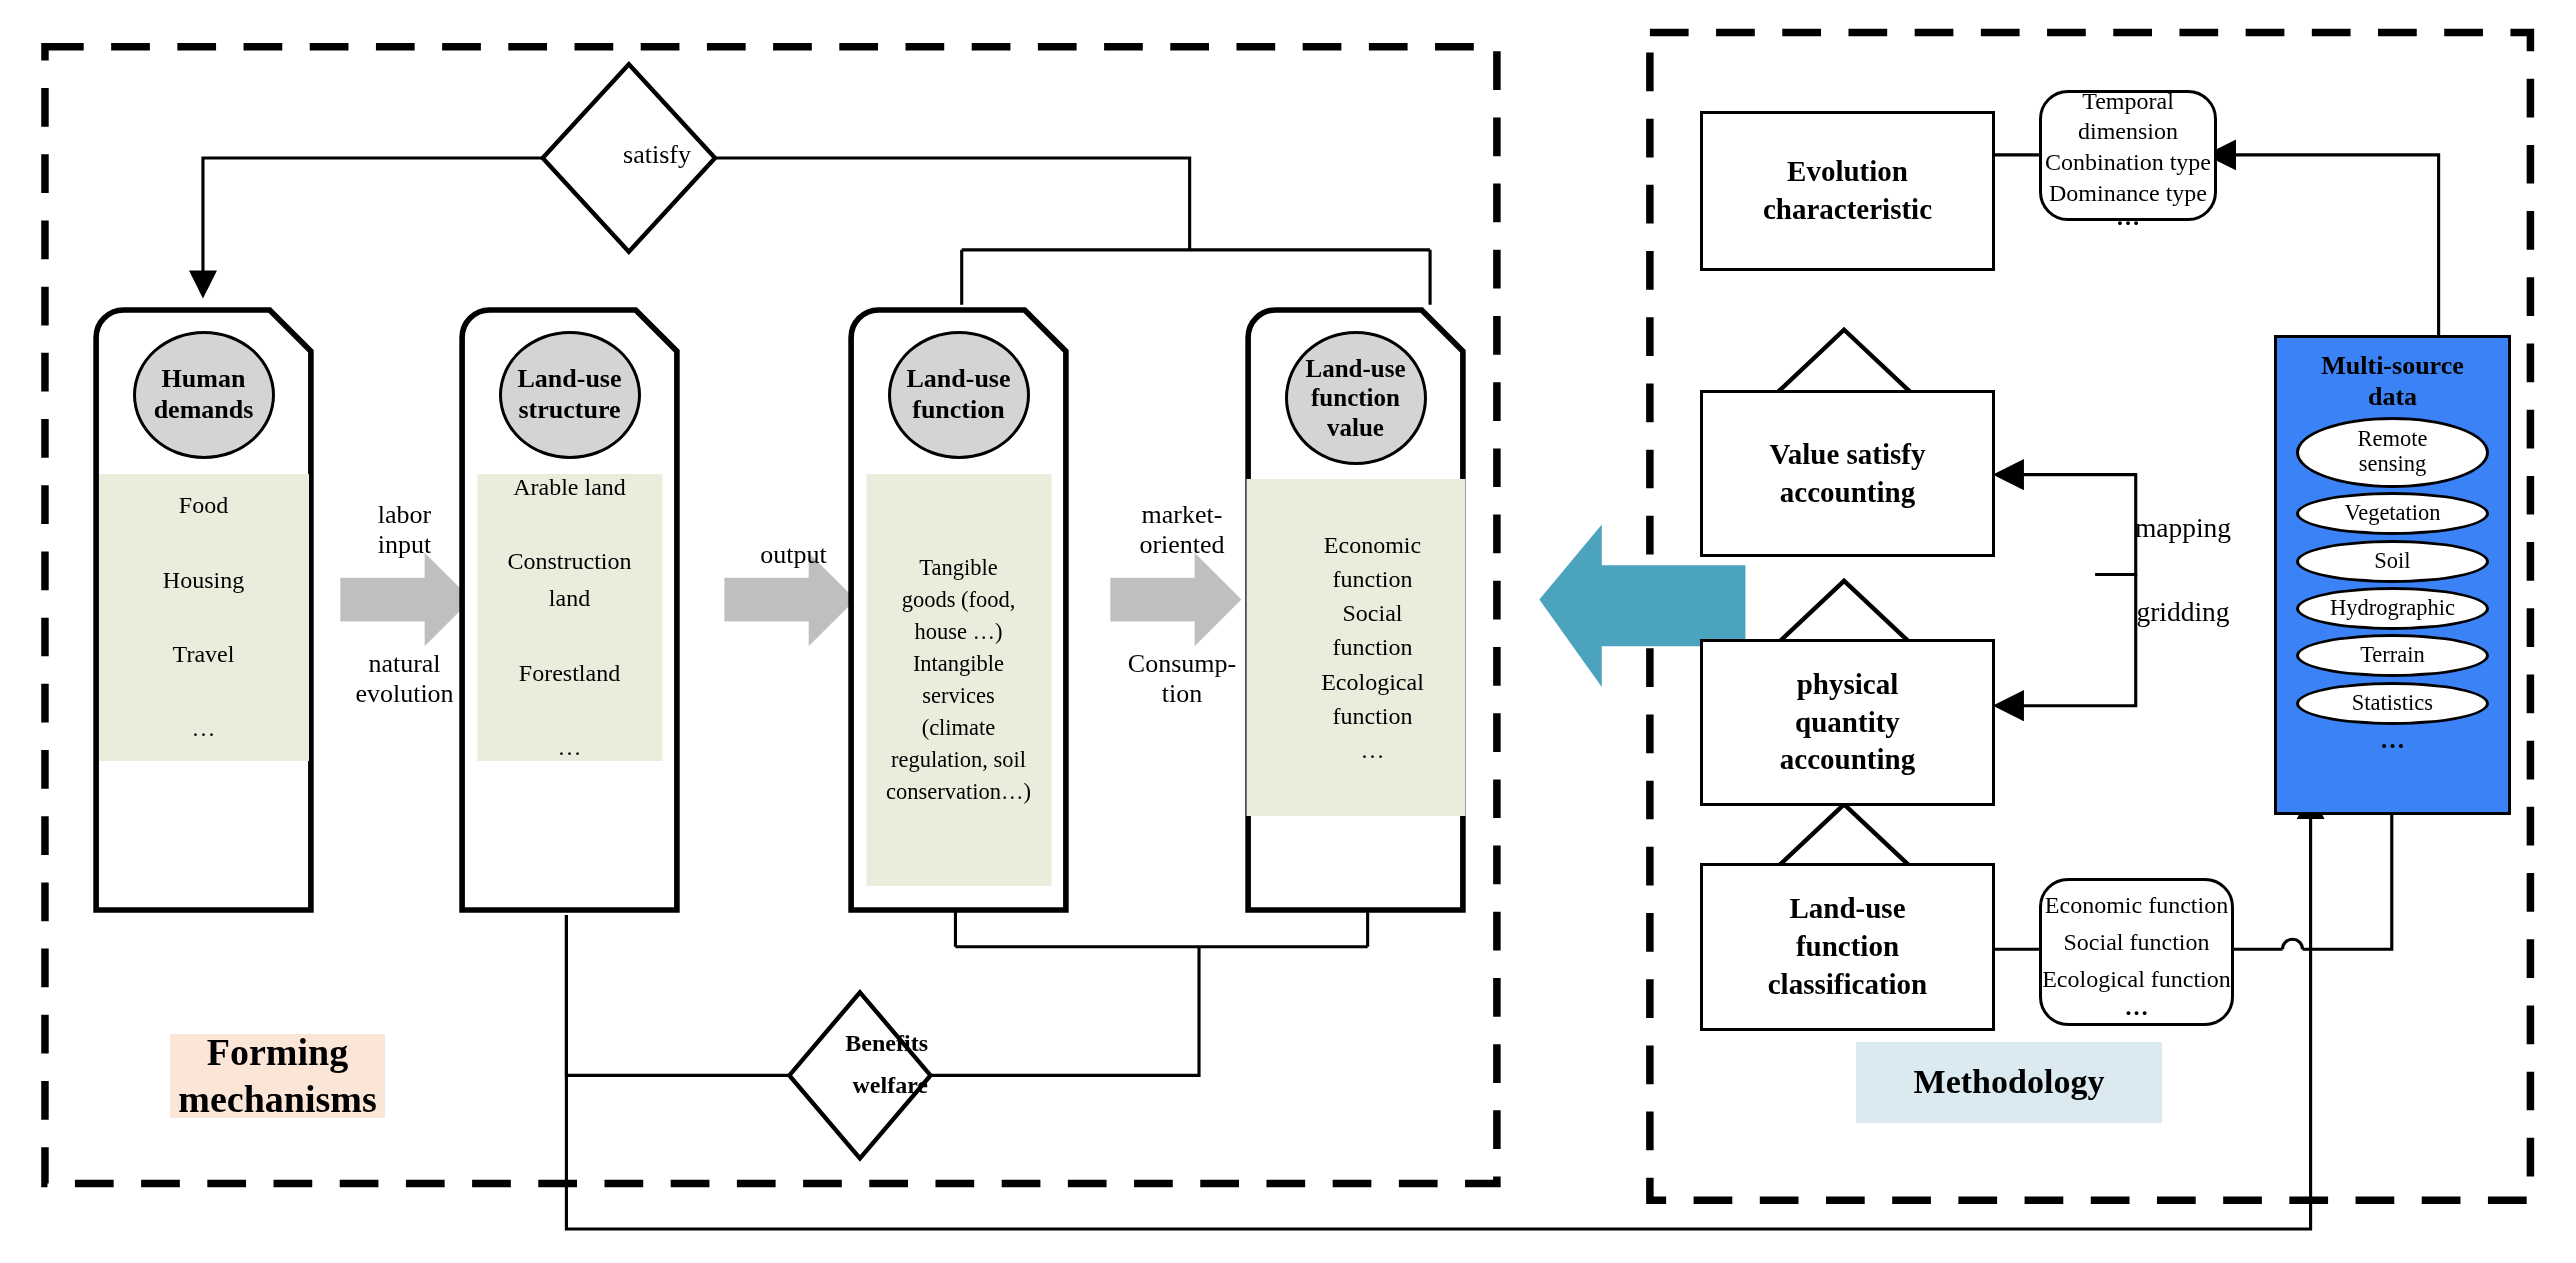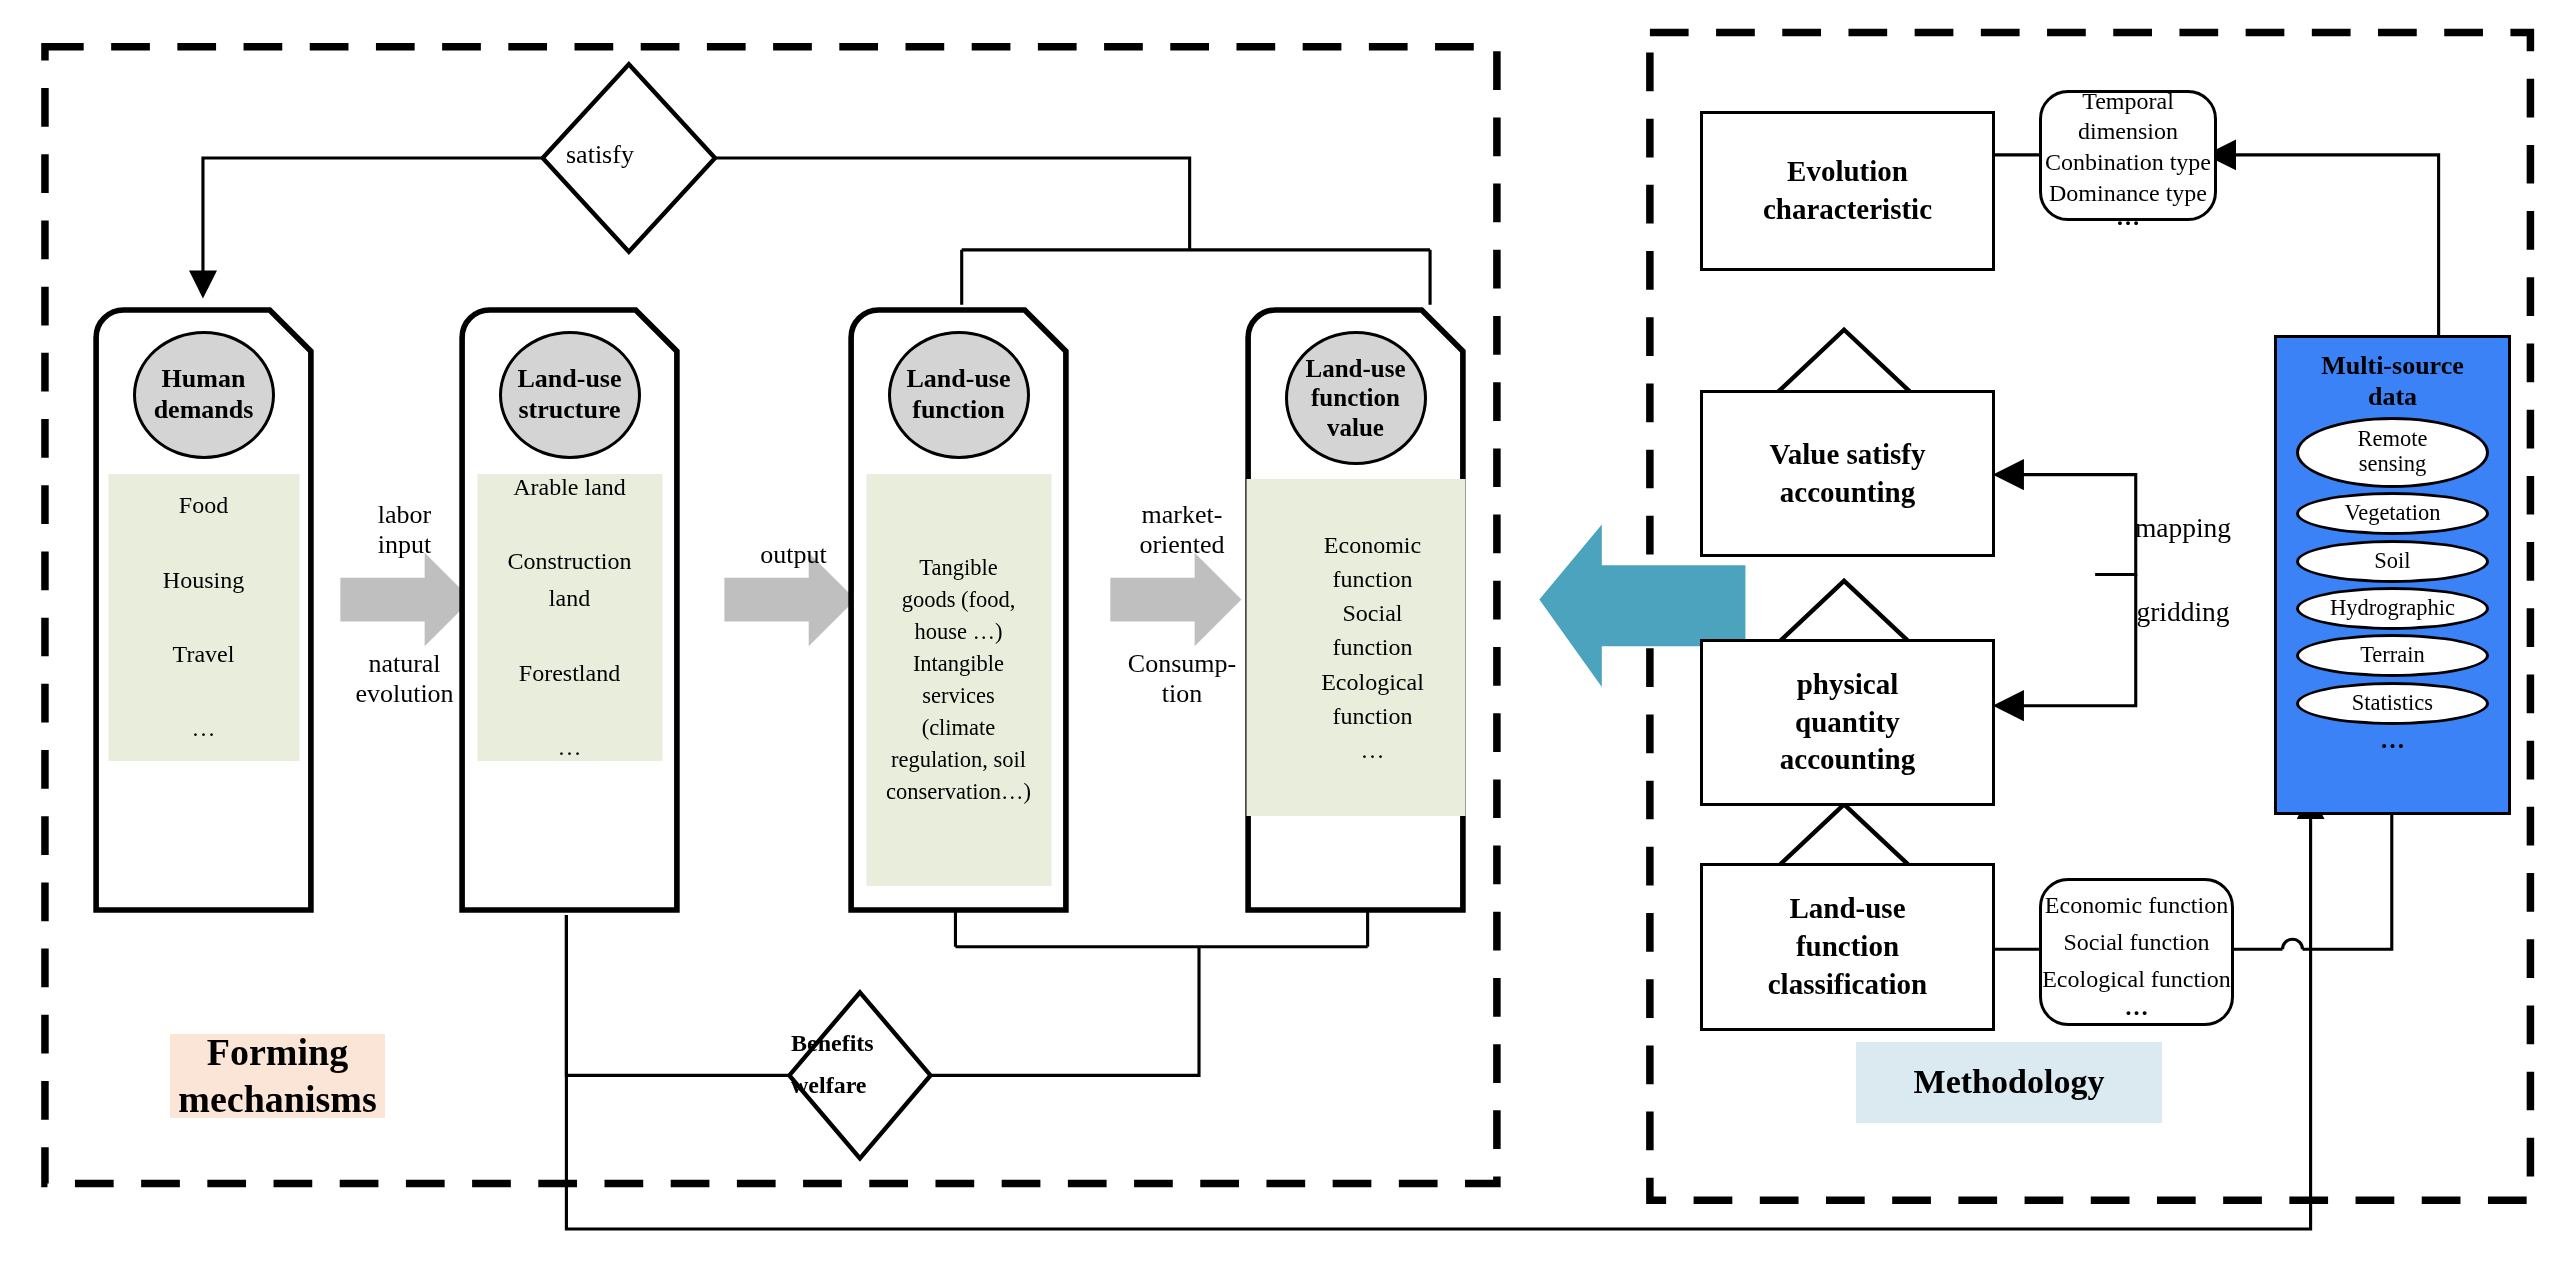--- a/index.html
+++ b/index.html
@@ -33,21 +33,21 @@
   .ms-oval{border:3.1px solid #000;border-radius:50%;background:#fff;
      display:flex;align-items:center;justify-content:center;text-align:center;
      line-height:1.1;margin-top:4.4px;}
 
   
   .cap{position:absolute;display:flex;align-items:center;justify-content:center;
      text-align:center;font-weight:bold;line-height:1.25;}
 
   
   .lbl{position:absolute;text-align:center;line-height:1.16;padding-left:16px;}
-  .diamond-label{position:absolute;text-align:left;line-height:1.2;}
+  .diamond-label{position:absolute;text-align:right;line-height:1.2;}
 </style>
 </head>
 <body>
 
 <div id="stage">
 
   <svg class="layer" viewBox="0 0 4125 2024">
     <defs>
       <marker id="ah" markerWidth="9" markerHeight="9" refX="7.4" refY="4.5" orient="auto">
         <path d="M0,0 L9,4.5 L0,9 z" fill="#000"></path>
@@ -111,21 +111,21 @@
   </svg>
 
   <div class="pillar" style="left:91px;top:305px;width:225px;height:610px;">
     <svg width="225" height="610" style="position:absolute;left:0;top:0;" viewBox="0 0 360 977">
       <path d="M8,52 a44,44 0 0 1 44,-44 L286,8 L352,74 L352,969 L8,969 Z" fill="#fff" stroke="#000" stroke-width="9"></path>
     </svg>
     <div class="ell" style="top:26px;width:136px;height:122px;font-size:26px;">
       <span style="white-space:pre-line">Human
 demands</span>
     </div>
-    <div class="green" style="top:169px;width:191px;height:287px;font-size:24px;">
+    <div class="green" style="top:169px;width:210px;height:287px;font-size:24px;">
       <span style="white-space:pre-line">Food
 
 Housing
 
 Travel
 
 …</span>
     </div>
   </div>
 

